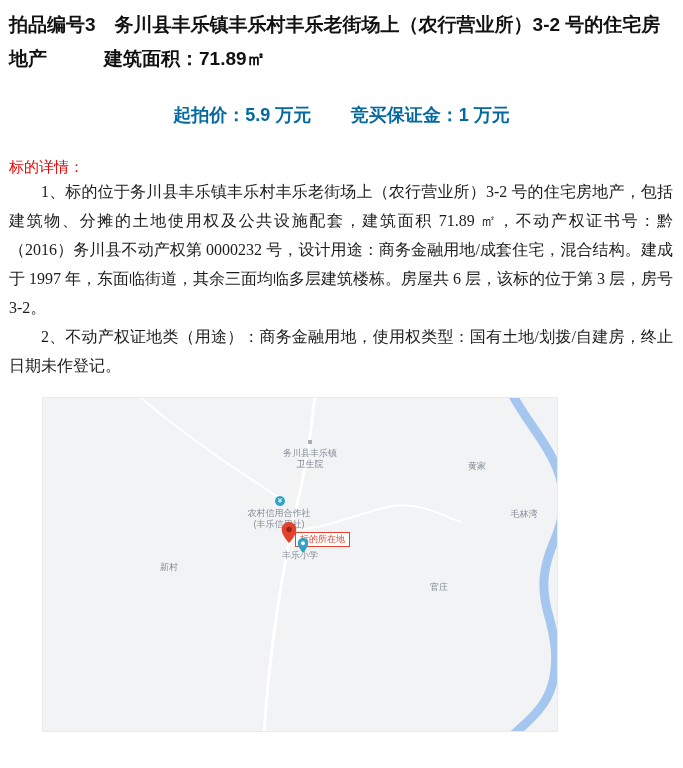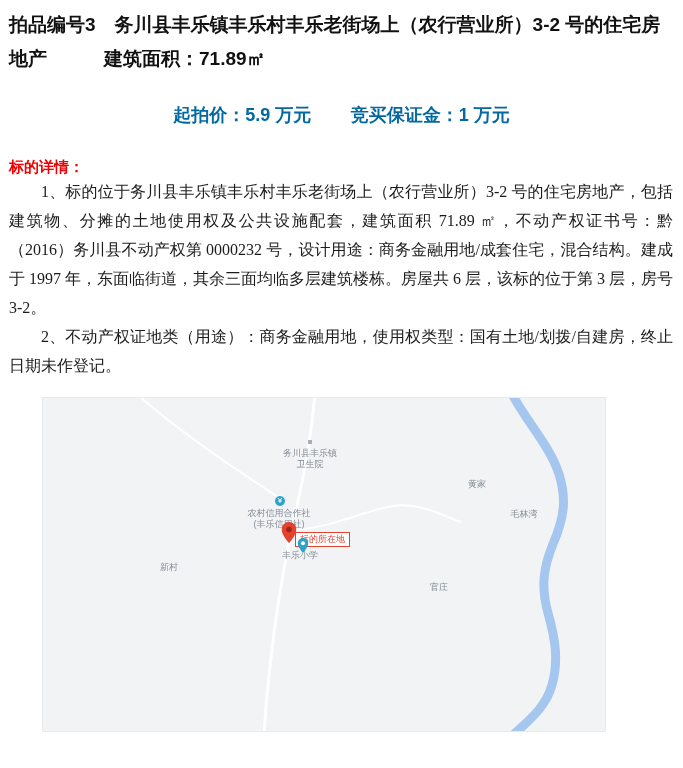--- a/index.html
+++ b/index.html
@@ -32,40 +32,40 @@
     font-weight: bold;
     font-size: 18px;
     color: #0369a1;
   }
   .price-line .pgap { display: inline-block; width: 2.2em; }
 
   
   .details-heading {
     margin-top: 31px;
     font-family: "Liberation Sans", "DejaVu Sans", sans-serif;
-    font-weight: bold;
+    font-weight: normal;
     font-size: 15px;
     color: #f00000;
   }
 
   
   .para {
     font-size: 16px;
     line-height: 29px;
     text-align: justify;
     text-indent: 2em;
     color: #1c1c1c;
     max-width: 664px;
   }
 
   
   .map {
     position: relative;
     margin: 17px 0 12px 33px;
-    width: 564px; height: 335px;
+    width: 516px; height: 335px;
     background: #f2f3f5;
     border: 1px solid #e9eaec;
     overflow: hidden;
   }
   .map svg.geo { position: absolute; left: 0; top: 0; }
   .map-label {
     position: absolute;
     font-family: "Liberation Sans", "DejaVu Sans", sans-serif;
     font-size: 9px;
     line-height: 11px;
@@ -155,18 +155,18 @@
 
     <div class="pin" style="left:260px; top:159px;">
       <svg width="11" height="15" viewBox="0 0 24 34">
         <path d="M12 0C5.4 0 0 5.4 0 12c0 9 12 22 12 22s12-13 12-22C24 5.4 18.6 0 12 0z" fill="#2ea3c6"></path>
         <circle cx="12" cy="12" r="4.5" fill="#ffffff"></circle>
       </svg>
     </div>
     <div class="map-label" style="left:257px; top:152px;">丰乐小学</div>
 
     <div class="map-label" style="left:126px; top:164px;">新村</div>
-    <div class="map-label" style="left:434px; top:81px;">黄家</div>
+    <div class="map-label" style="left:434px; top:63px;">黄家</div>
     <div class="map-label" style="left:481px; top:111px;">毛林湾</div>
     <div class="map-label" style="left:396px; top:184px;">官庄</div>
   </div>
 
 </div>
 
 </body></html>

